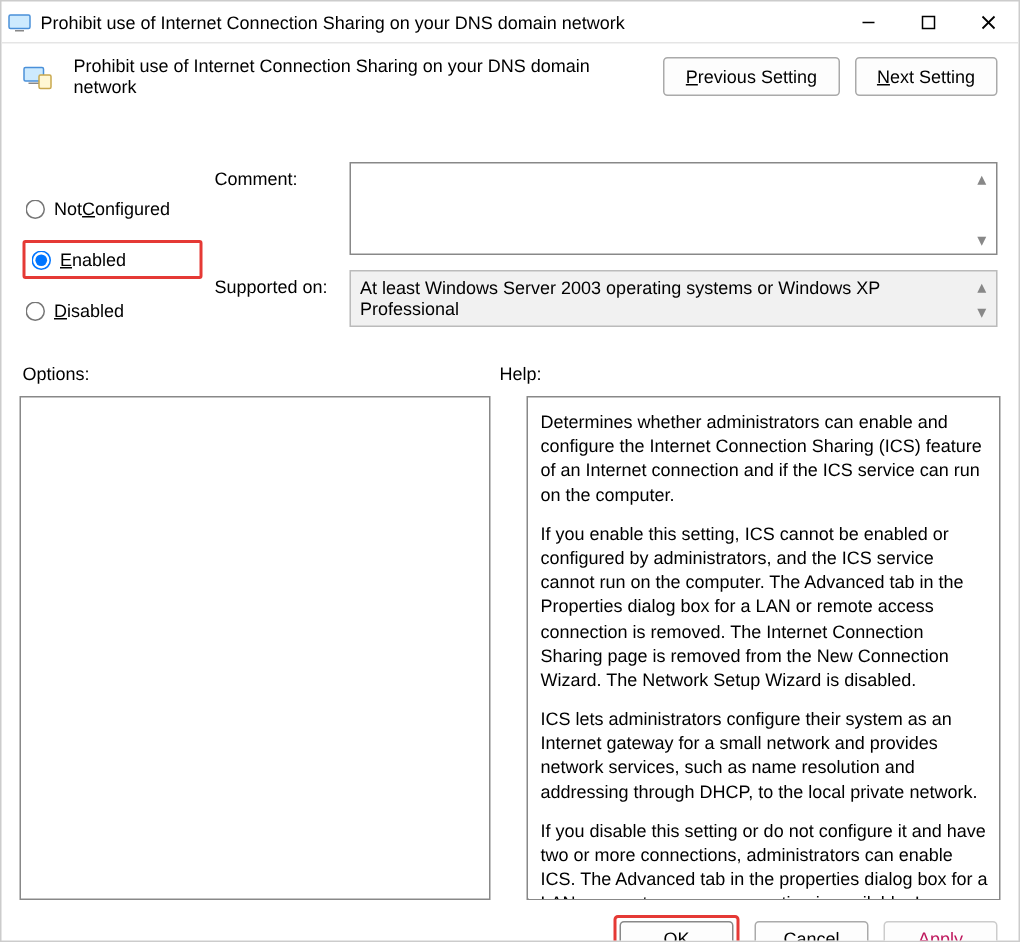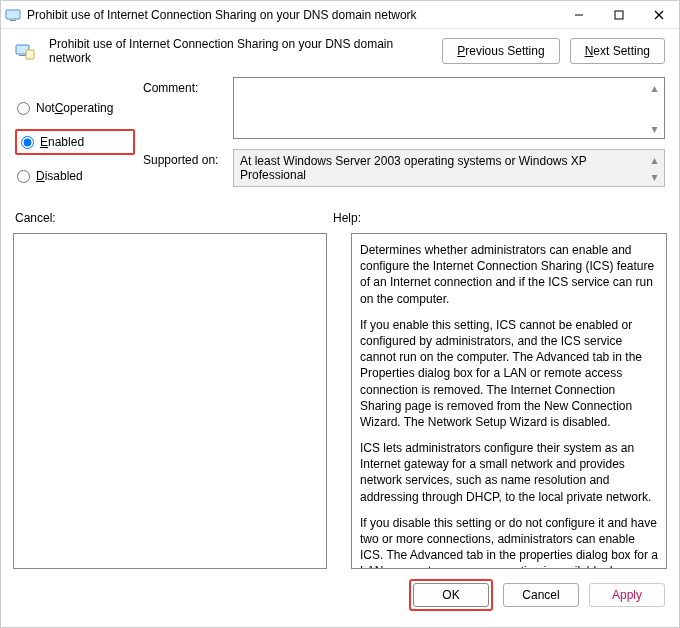--- a/index.html
+++ b/index.html
@@ -18,21 +18,21 @@
     .nav-btn { border: 1px solid #aaa; background: #fdfdfd; border-radius: 3px; padding: 5px 14px; font-size: 12px; font-family: inherit; cursor: pointer; }
     .nav-btn .u { text-decoration: underline; }
     
     .config-area { display: flex; padding: 4px 14px 0 14px; gap: 8px; align-items: flex-end; }
     .radio-col { width: 120px; padding-top: 6px; }
     .radio-opt { display: flex; align-items: center; margin-bottom: 12px; font-size: 12px; padding: 2px 2px; }
     .radio-opt input { margin-right: 6px; }
     .radio-opt .u { text-decoration: underline; }
     .radio-highlight { border: 2px solid #e53935; border-radius: 2px; padding: 2px 24px 2px 2px; }
     
-    .fields-col { flex: 1; }
+    .fields-col { flex: 1; margin-top: 31px; }
     .field-row { display: flex; margin-bottom: 10px; }
     .field-label { width: 90px; padding-top: 4px; text-align: left; font-size: 12px; }
     .comment-box { flex: 1; height: 62px; border: 1px solid #888; background: #fff; position: relative; }
     .supported-box { flex: 1; min-height: 38px; border: 1px solid #bbb; background: #f1f1f1; padding: 4px 24px 4px 6px; font-size: 12px; position: relative; }
     .scroll-arrows { position: absolute; right: 1px; top: 1px; bottom: 1px; width: 17px; display: flex; flex-direction: column; justify-content: space-between; }
     .scroll-arrow { height: 17px; display: flex; align-items: center; justify-content: center; color: #888; }
     
     .middle-labels { display: flex; padding: 14px 14px 4px 14px; }
     .options-label { width: 318px; font-size: 12px; }
     .help-label { font-size: 12px; }
@@ -91,21 +91,21 @@
   <button class="nav-btn"><span class="u">P</span><span>revious Setting</span></button>
   <button class="nav-btn"><span class="u">N</span><span>ext Setting</span></button>
 </div>
 
 <div class="config-area">
   <div class="radio-col">
     <label class="radio-opt">
       <input type="radio" name="state" style="">
         <span>Not </span>
         <span class="u">C</span>
-        <span>operating</span>
+        <span>onfigured</span>
     </label>
     <div class="radio-highlight">
       <label class="radio-opt" style="margin-bottom:0">
         <input type="radio" name="state" checked="" style="">
           <span class="u">E</span>
           <span>nabled</span>
       </label>
     </div>
     <label class="radio-opt" style="margin-top:12px">
       <input type="radio" name="state" style="">
@@ -130,21 +130,21 @@
         <div class="scroll-arrows">
           <div class="scroll-arrow">▴</div>
           <div class="scroll-arrow">▾</div>
         </div>
       </div>
     </div>
   </div>
 </div>
 
 <div class="middle-labels">
-  <div class="options-label">Cancel:</div>
+  <div class="options-label">Options:</div>
   <div class="help-label">Help:</div>
 </div>
 
 <div class="panes">
   <div class="options-pane"></div>
   <div class="help-pane">
     <p>Determines whether administrators can enable and configure the Internet Connection Sharing (ICS) feature of an Internet connection and if the ICS service can run on the computer.</p>
     <p>If you enable this setting, ICS cannot be enabled or configured by administrators, and the ICS service cannot run on the computer. The Advanced tab in the Properties dialog box for a LAN or remote access connection is removed. The Internet Connection Sharing page is removed from the New Connection Wizard. The Network Setup Wizard is disabled.</p>
     <p>ICS lets administrators configure their system as an Internet gateway for a small network and provides network services, such as name resolution and addressing through DHCP, to the local private network.</p>
     <p>If you disable this setting or do not configure it and have two or more connections, administrators can enable ICS. The Advanced tab in the properties dialog box for a LAN or remote access connection is available. In addition, the user is presented with the option to enable Internet Connection Sharing in the Network</p>

